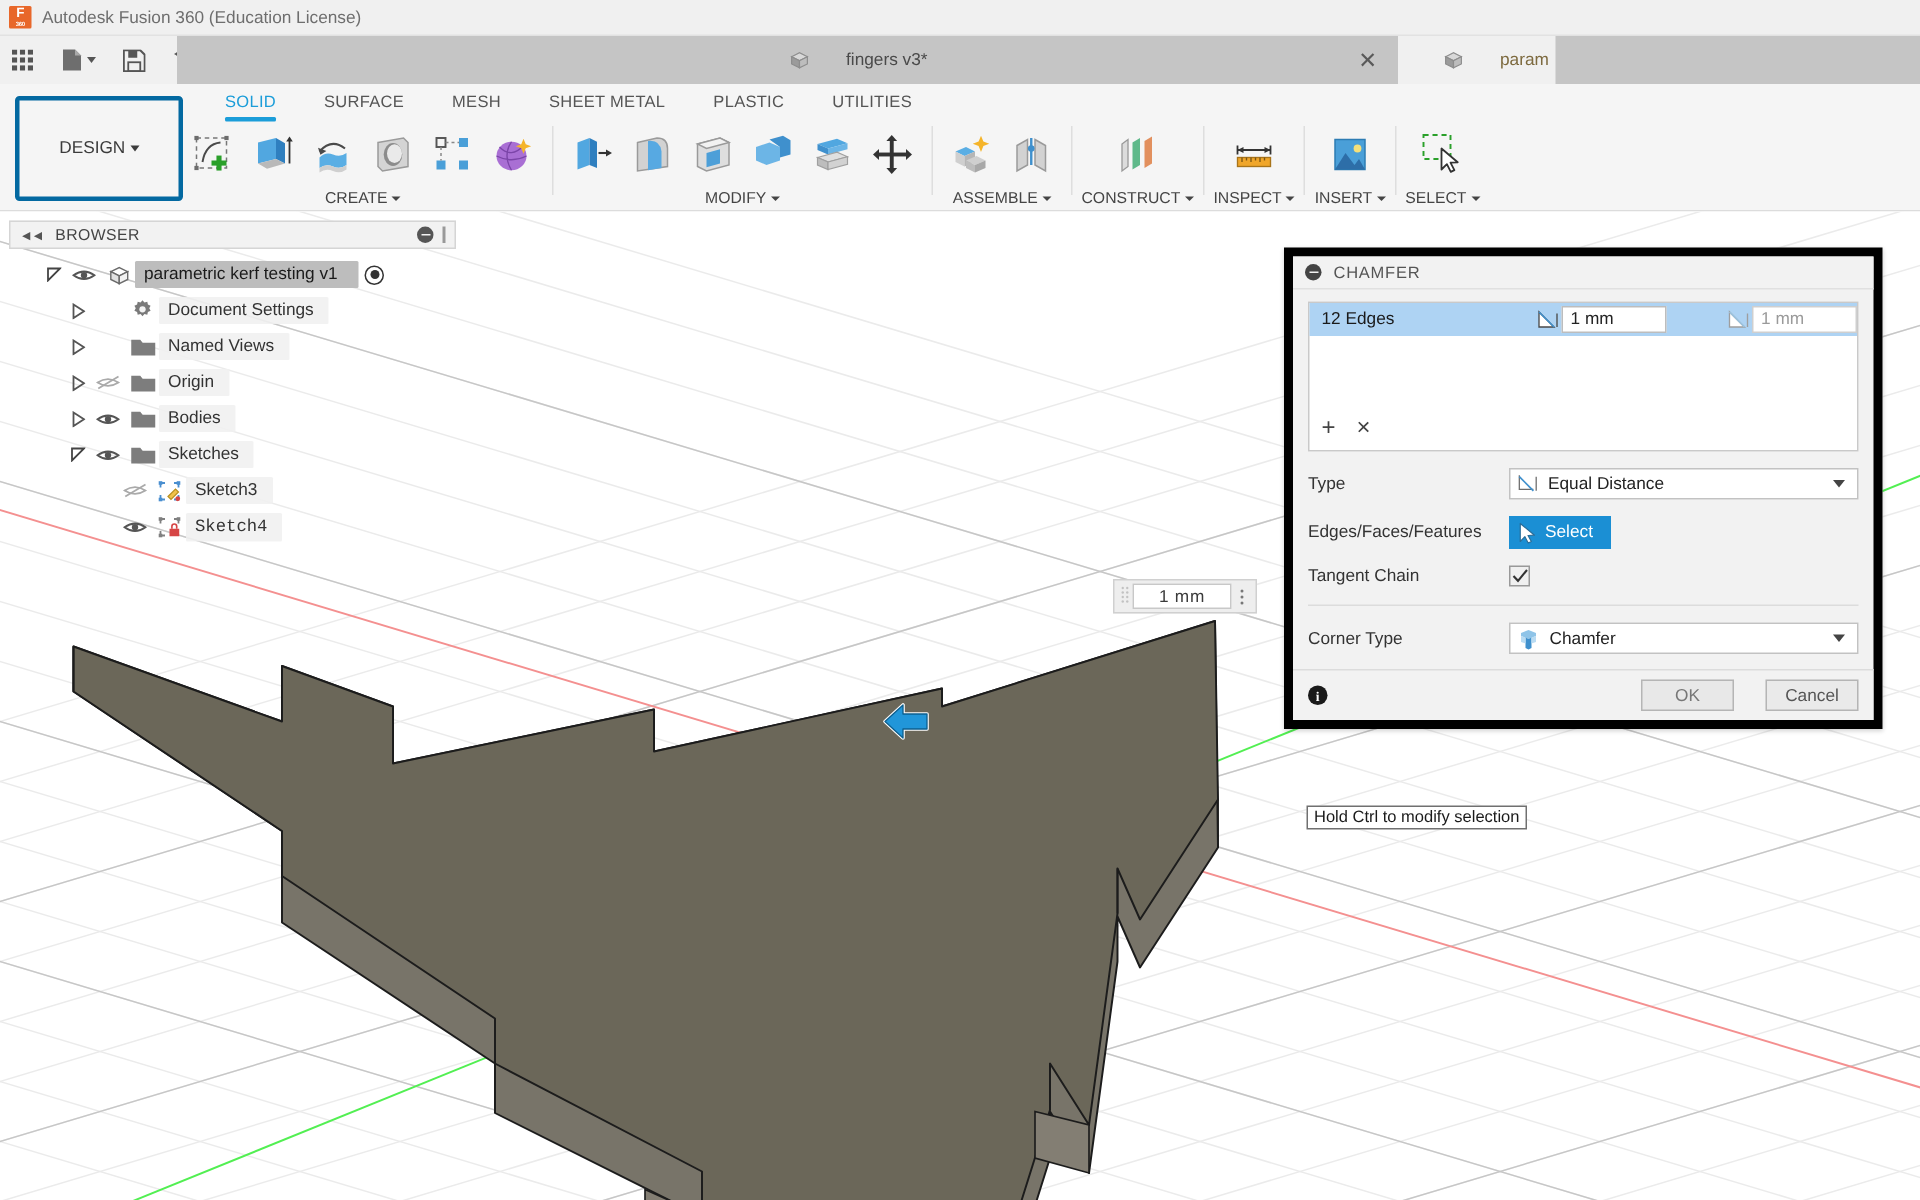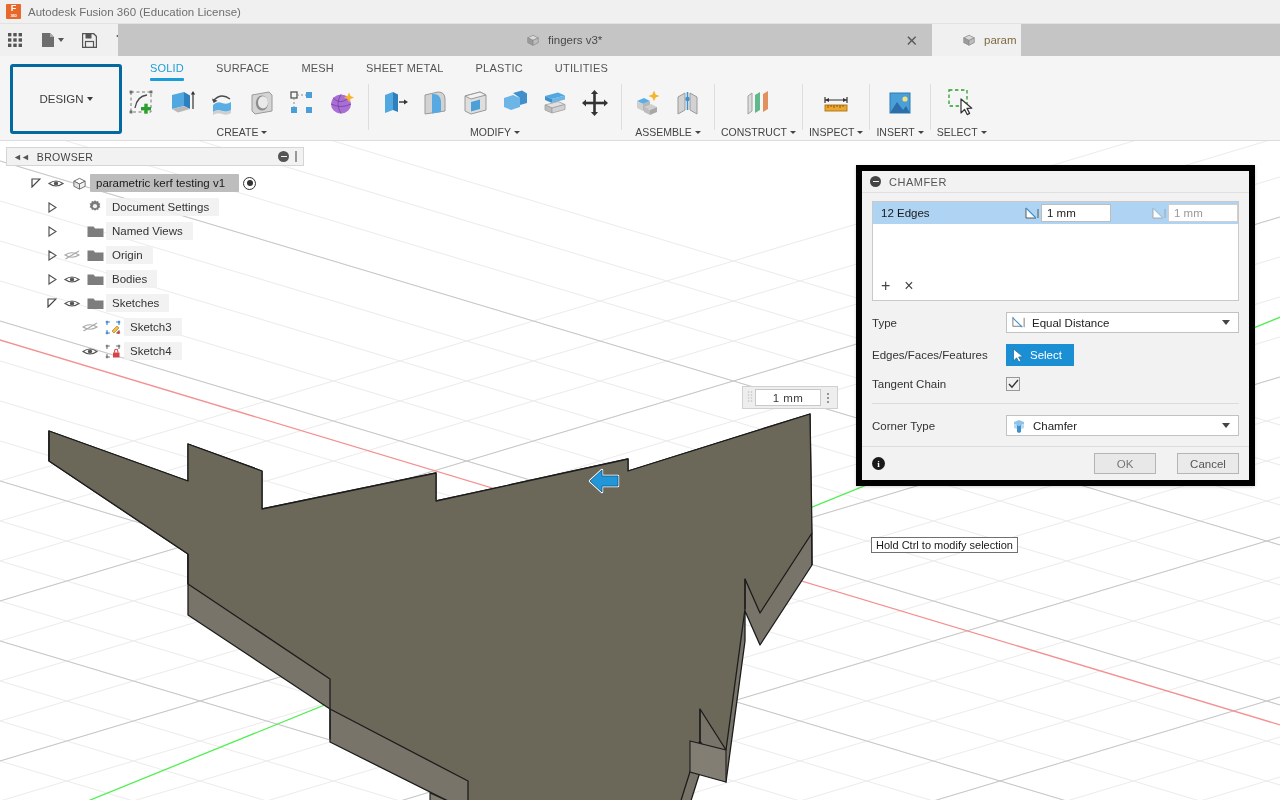--- a/index.html
+++ b/index.html
@@ -47,21 +47,21 @@
   }
   .tabstrip-bg {
     position: absolute; left: 118px; top: 24px; width: 1162px; height: 32px;
     background: #c5c5c5;
   }
   .doc-tab {
     position: relative; height: 32px; display: flex; align-items: center;
     padding: 0 10px 0 14px; background: #c5c5c5; min-width: 420px;
   }
   .doc-tab.active { background: #c5c5c5; }
-  .doc-tab .tab-label { font-size: 11.5px; color: #4a4a4a; margin-left: 8px; flex: 1; }
+  .doc-tab .tab-label { font-size: 11.5px; color: #4a4a4a; margin-left: 24px; flex: 1; }
   .tab-close { font-size: 15px; color: #5a5a5a; line-height: 1; padding: 0 4px; cursor: default; }
   .tab-spacer { width: 16px; height: 32px; background: #f0f0f0; }
   .doc-tab.secondary { min-width: 0; padding-right: 4px; background: #f0f0f0; }
   .doc-tab.secondary .tab-label { color: #7d6a3f; }
 
   .cube-icon { width: 14px; height: 14px; flex: none; }
 
   
   .ribbon {
     position: absolute; left: 0; top: 56px; width: 1280px; height: 85px;
@@ -892,21 +892,21 @@
             <rect x="0.8" y="0.8" width="2.4" height="2.4" fill="#4a8fd0"></rect>
             <rect x="12.8" y="0.8" width="2.4" height="2.4" fill="#4a8fd0"></rect>
             <rect x="0.8" y="11.8" width="2.4" height="2.4" fill="#4a8fd0"></rect>
             <path d="M7 11 L12 6 L14 8 L9 13 Z" fill="#f0c24a" stroke="#b88f1f" stroke-width="0.8"></path>
             <circle cx="13.5" cy="12.5" r="1.6" fill="#d64545"></circle>
           </svg>
         </span>
         <span class="t-label">Sketch3</span>
       </div>
 
-      <div class="trow" style="padding-left:72px;">
+      <div class="trow" style="padding-left:72px;font-family:Liberation Mono, monospace;">
         <span class="t-eye">
           <svg width="16" height="11" viewBox="0 0 16 11">
               <path d="M1 5.5 Q8 0.5 15 5.5 Q8 10.5 1 5.5 Z" fill="none" stroke="#555" stroke-width="1.2"></path>
               <circle cx="8" cy="5.5" r="2.1" fill="#555"></circle>
             </svg>
         </span>
         <span class="t-ico">
           <svg width="17" height="15" viewBox="0 0 17 15">
             <path d="M2 2 h3 M2 2 v3 M2 13 v-3 M2 13 h3 M14 2 h-3 M14 2 v3" stroke="#808080" stroke-width="1.2" fill="none"></path>
             <rect x="0.8" y="0.8" width="2.4" height="2.4" fill="#808080"></rect>

